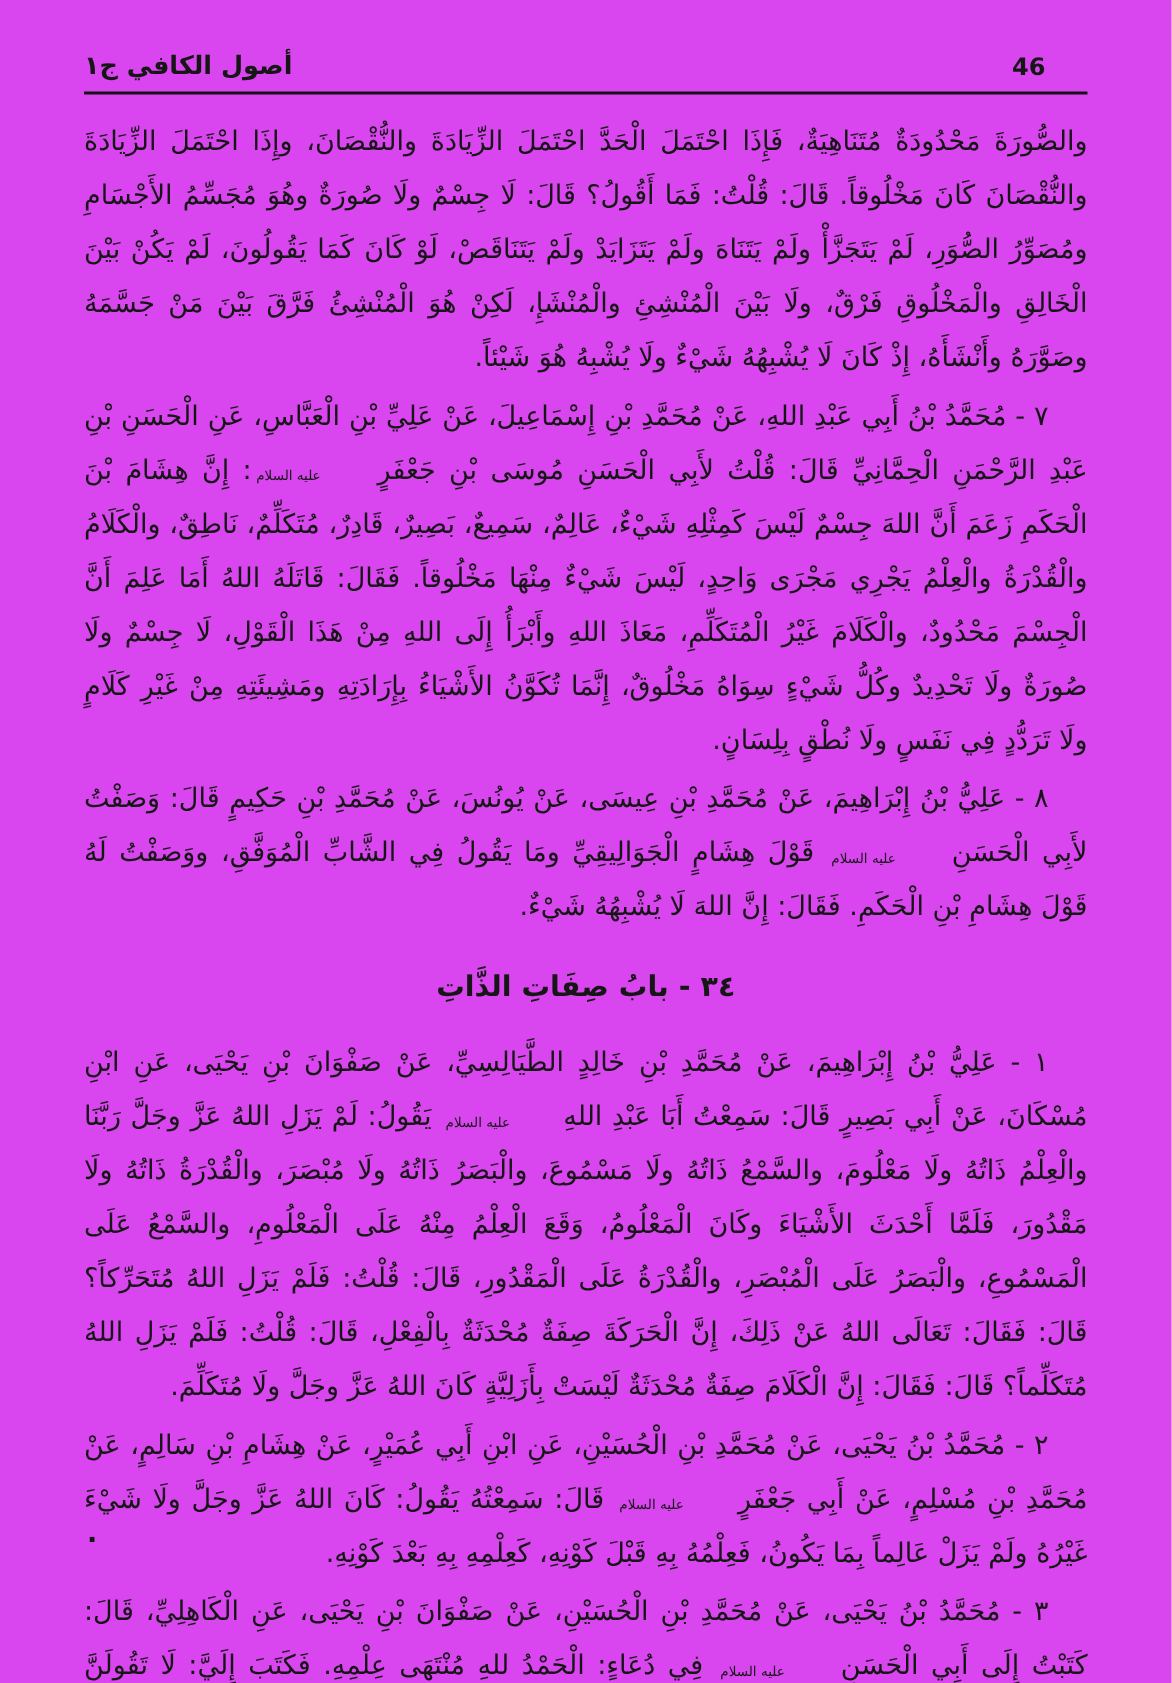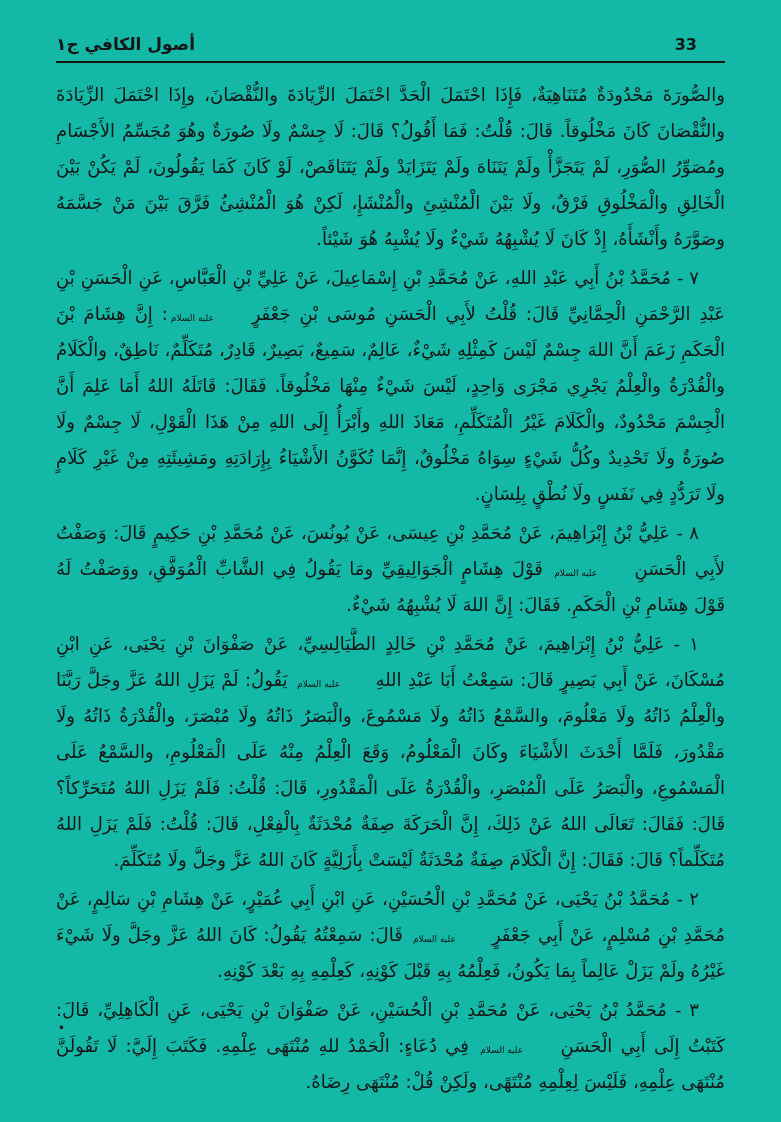--- a/index.html
+++ b/index.html
@@ -1,21 +1,21 @@
 <!DOCTYPE html>
 <html lang="ar"><head>
 <meta charset="utf-8">
 <style>
   html, body { margin: 0; padding: 0; background: #e8e8e6; }
   .page {
     position: relative;
     width: 781px;
     height: 1122px;
     margin: 0 auto;
-    background: #14b8a6;
+    background: #d946ef;
     color: #161616;
     font-family: "DejaVu Sans", sans-serif;
     box-sizing: border-box;
     padding: 34px 56px 0 56px;
     overflow: hidden;
   }
   
   .page-header {
     direction: ltr;
     display: flex;
@@ -74,30 +74,31 @@
     font-weight: bold;
   }
 </style>
 </head>
 <body>
 
 <div class="page">
 
   <header class="page-header">
     <span class="book-title">أصول الكافي ج١</span>
-    <span class="page-number">33</span>
+    <span class="page-number">46</span>
   </header>
 
   <hr class="header-rule">
 
   <main class="page-body">
 
   <p class="para">والصُّورَةَ مَحْدُودَةٌ مُتَنَاهِيَةٌ، فَإِذَا احْتَمَلَ الْحَدَّ احْتَمَلَ الزِّيَادَةَ والنُّقْصَانَ، وإِذَا احْتَمَلَ الزِّيَادَةَ والنُّقْصَانَ كَانَ مَخْلُوقاً. قَالَ: قُلْتُ: فَمَا أَقُولُ؟ قَالَ: لَا جِسْمٌ ولَا صُورَةٌ وهُوَ مُجَسِّمُ الأَجْسَامِ ومُصَوِّرُ الصُّوَرِ، لَمْ يَتَجَزَّأْ ولَمْ يَتَنَاهَ ولَمْ يَتَزَايَدْ ولَمْ يَتَنَاقَصْ، لَوْ كَانَ كَمَا يَقُولُونَ، لَمْ يَكُنْ بَيْنَ الْخَالِقِ والْمَخْلُوقِ فَرْقٌ، ولَا بَيْنَ الْمُنْشِئِ والْمُنْشَإِ، لَكِنْ هُوَ الْمُنْشِئُ فَرَّقَ بَيْنَ مَنْ جَسَّمَهُ وصَوَّرَهُ وأَنْشَأَهُ، إِذْ كَانَ لَا يُشْبِهُهُ شَيْءٌ ولَا يُشْبِهُ هُوَ شَيْئاً.</p>
       <p class="para indent">٧ - مُحَمَّدُ بْنُ أَبِي عَبْدِ اللهِ، عَنْ مُحَمَّدِ بْنِ إِسْمَاعِيلَ، عَنْ عَلِيِّ بْنِ الْعَبَّاسِ، عَنِ الْحَسَنِ بْنِ عَبْدِ الرَّحْمَنِ الْحِمَّانِيِّ قَالَ: قُلْتُ لأَبِي الْحَسَنِ مُوسَى بْنِ جَعْفَرٍ <span class="as-mark">عليه السلام</span>: إِنَّ هِشَامَ بْنَ الْحَكَمِ زَعَمَ أَنَّ اللهَ جِسْمٌ لَيْسَ كَمِثْلِهِ شَيْءٌ، عَالِمٌ، سَمِيعٌ، بَصِيرٌ، قَادِرٌ، مُتَكَلِّمٌ، نَاطِقٌ، والْكَلَامُ والْقُدْرَةُ والْعِلْمُ يَجْرِي مَجْرَى وَاحِدٍ، لَيْسَ شَيْءٌ مِنْهَا مَخْلُوقاً. فَقَالَ: قَاتَلَهُ اللهُ أَمَا عَلِمَ أَنَّ الْجِسْمَ مَحْدُودٌ، والْكَلَامَ غَيْرُ الْمُتَكَلِّمِ، مَعَاذَ اللهِ وأَبْرَأُ إِلَى اللهِ مِنْ هَذَا الْقَوْلِ، لَا جِسْمٌ ولَا صُورَةٌ ولَا تَحْدِيدٌ وكُلُّ شَيْءٍ سِوَاهُ مَخْلُوقٌ، إِنَّمَا تُكَوَّنُ الأَشْيَاءُ بِإِرَادَتِهِ ومَشِيئَتِهِ مِنْ غَيْرِ كَلَامٍ ولَا تَرَدُّدٍ فِي نَفَسٍ ولَا نُطْقٍ بِلِسَانٍ.</p>
       <p class="para indent">٨ - عَلِيُّ بْنُ إِبْرَاهِيمَ، عَنْ مُحَمَّدِ بْنِ عِيسَى، عَنْ يُونُسَ، عَنْ مُحَمَّدِ بْنِ حَكِيمٍ قَالَ: وَصَفْتُ لأَبِي الْحَسَنِ <span class="as-mark">عليه السلام</span> قَوْلَ هِشَامٍ الْجَوَالِيقِيِّ ومَا يَقُولُ فِي الشَّابِّ الْمُوَفَّقِ، ووَصَفْتُ لَهُ قَوْلَ هِشَامِ بْنِ الْحَكَمِ. فَقَالَ: إِنَّ اللهَ لَا يُشْبِهُهُ شَيْءٌ.</p>
+      <h2 class="chapter-heading">٣٤ - بابُ صِفَاتِ الذَّاتِ</h2>
       <p class="para indent">١ - عَلِيُّ بْنُ إِبْرَاهِيمَ، عَنْ مُحَمَّدِ بْنِ خَالِدٍ الطَّيَالِسِيِّ، عَنْ صَفْوَانَ بْنِ يَحْيَى، عَنِ ابْنِ مُسْكَانَ، عَنْ أَبِي بَصِيرٍ قَالَ: سَمِعْتُ أَبَا عَبْدِ اللهِ <span class="as-mark">عليه السلام</span> يَقُولُ: لَمْ يَزَلِ اللهُ عَزَّ وجَلَّ رَبَّنَا والْعِلْمُ ذَاتُهُ ولَا مَعْلُومَ، والسَّمْعُ ذَاتُهُ ولَا مَسْمُوعَ، والْبَصَرُ ذَاتُهُ ولَا مُبْصَرَ، والْقُدْرَةُ ذَاتُهُ ولَا مَقْدُورَ، فَلَمَّا أَحْدَثَ الأَشْيَاءَ وكَانَ الْمَعْلُومُ، وَقَعَ الْعِلْمُ مِنْهُ عَلَى الْمَعْلُومِ، والسَّمْعُ عَلَى الْمَسْمُوعِ، والْبَصَرُ عَلَى الْمُبْصَرِ، والْقُدْرَةُ عَلَى الْمَقْدُورِ، قَالَ: قُلْتُ: فَلَمْ يَزَلِ اللهُ مُتَحَرِّكاً؟ قَالَ: فَقَالَ: تَعَالَى اللهُ عَنْ ذَلِكَ، إِنَّ الْحَرَكَةَ صِفَةٌ مُحْدَثَةٌ بِالْفِعْلِ، قَالَ: قُلْتُ: فَلَمْ يَزَلِ اللهُ مُتَكَلِّماً؟ قَالَ: فَقَالَ: إِنَّ الْكَلَامَ صِفَةٌ مُحْدَثَةٌ لَيْسَتْ بِأَزَلِيَّةٍ كَانَ اللهُ عَزَّ وجَلَّ ولَا مُتَكَلِّمَ.</p>
       <p class="para indent">٢ - مُحَمَّدُ بْنُ يَحْيَى، عَنْ مُحَمَّدِ بْنِ الْحُسَيْنِ، عَنِ ابْنِ أَبِي عُمَيْرٍ، عَنْ هِشَامِ بْنِ سَالِمٍ، عَنْ مُحَمَّدِ بْنِ مُسْلِمٍ، عَنْ أَبِي جَعْفَرٍ <span class="as-mark">عليه السلام</span> قَالَ: سَمِعْتُهُ يَقُولُ: كَانَ اللهُ عَزَّ وجَلَّ ولَا شَيْءَ غَيْرُهُ ولَمْ يَزَلْ عَالِماً بِمَا يَكُونُ، فَعِلْمُهُ بِهِ قَبْلَ كَوْنِهِ، كَعِلْمِهِ بِهِ بَعْدَ كَوْنِهِ.</p>
       <p class="para indent">٣ - مُحَمَّدُ بْنُ يَحْيَى، عَنْ مُحَمَّدِ بْنِ الْحُسَيْنِ، عَنْ صَفْوَانَ بْنِ يَحْيَى، عَنِ الْكَاهِلِيِّ، قَالَ: كَتَبْتُ إِلَى أَبِي الْحَسَنِ <span class="as-mark">عليه السلام</span> فِي دُعَاءٍ: الْحَمْدُ للهِ مُنْتَهَى عِلْمِهِ. فَكَتَبَ إِلَيَّ: لَا تَقُولَنَّ مُنْتَهَى عِلْمِهِ، فَلَيْسَ لِعِلْمِهِ مُنْتَهًى، ولَكِنْ قُلْ: مُنْتَهَى رِضَاهُ.</p>
     </main>
 
   <span class="artifact-dot">.</span>
 
 </div>
 
 </body></html>

